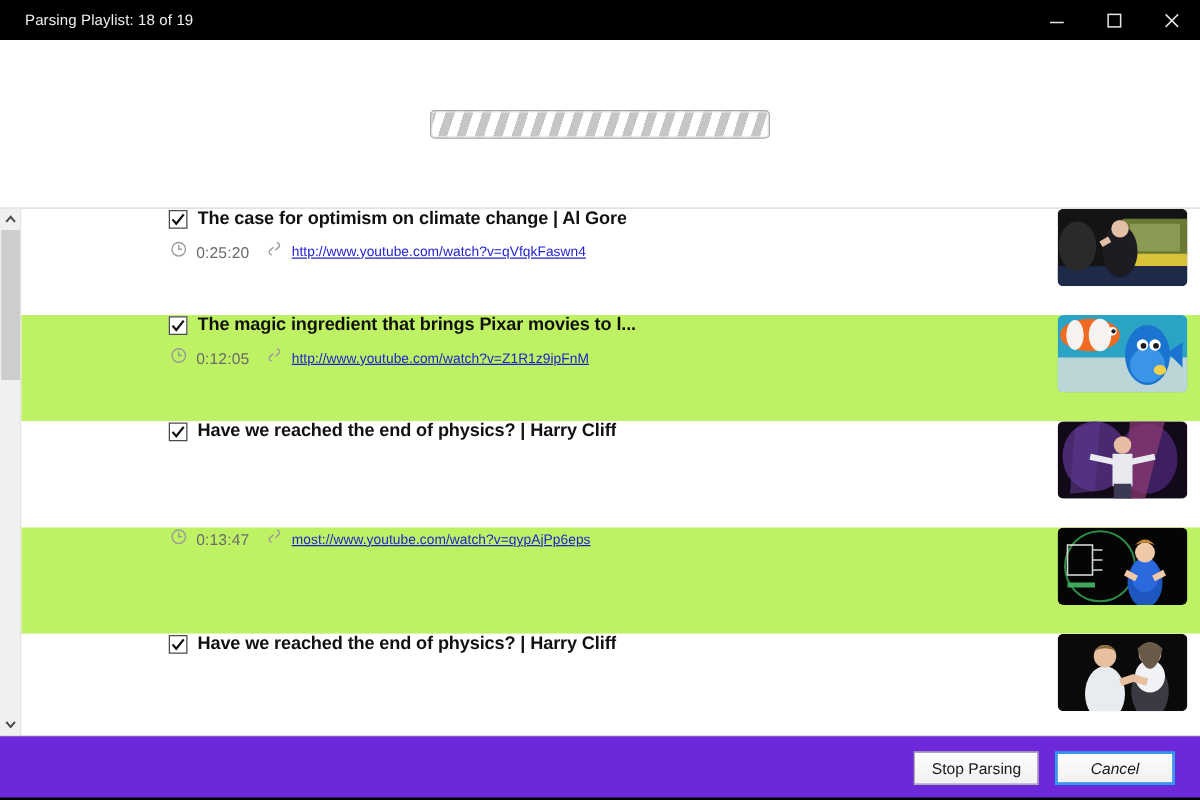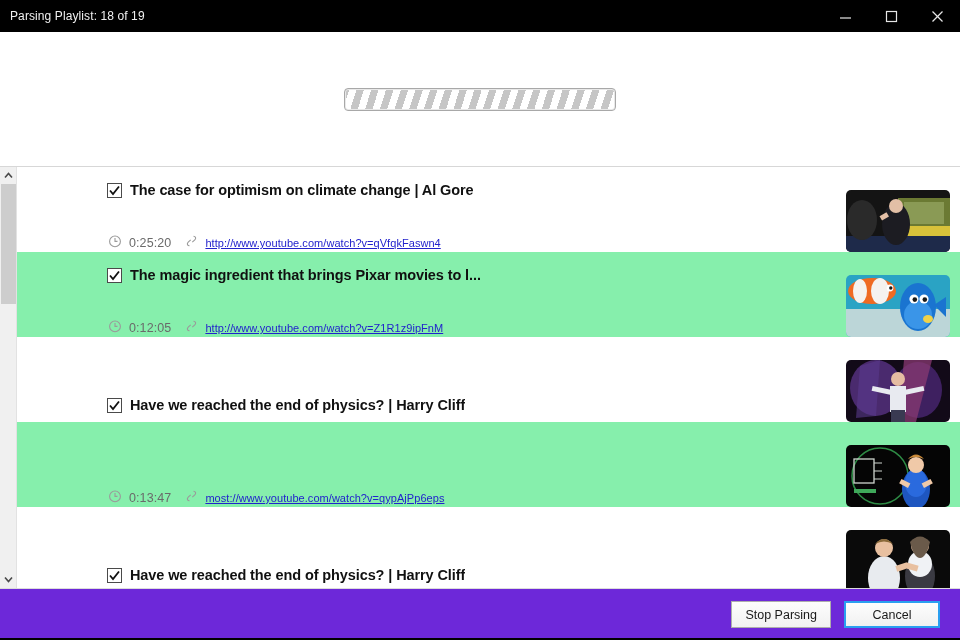--- a/index.html
+++ b/index.html
@@ -18,21 +18,21 @@
   
   .titlebar {
     height: 32px;
     background: #000000;
     display: flex; align-items: center;
     flex: 0 0 32px;
   }
   .titlebar-text {
     color: #f0f0f0;
     font-size: 12px;
-    padding-left: 10px;
+    padding-left: 20px;
     letter-spacing: .1px;
     white-space: nowrap;
   }
   .titlebar-spacer { flex: 1 1 auto; }
   .wbtn {
     width: 46px; height: 32px;
     display: flex; align-items: center; justify-content: center;
   }
   .wbtn svg { display: block; }
 
@@ -87,26 +87,26 @@
     background: #cdcdcd;
   }
 
   .rows {
     flex: 1 1 auto;
     overflow: hidden;
     position: relative;
   }
   .row {
     height: 85px;
-    display: flex; align-items: flex-end;
-    padding-left: 90px;
+    display: flex; align-items: flex-start;
+    padding-left: 118px;
     padding-right: 10px;
     position: relative;
   }
-  .row.alt { background: #86efac; }
+  .row.alt { background: #bef264; }
   .row.white { background: #ffffff; }
 
   .row-main { flex: 1 1 auto; min-width: 0; }
 
   .row-title-line {
     display: flex; align-items: center;
     gap: 8px;
     margin-bottom: 9px;
   }
   .checkbox {
@@ -122,21 +122,20 @@
     color: #111111;
     white-space: nowrap;
     overflow: hidden;
     text-overflow: ellipsis;
     letter-spacing: -.1px;
   }
   .row-meta-line {
     display: flex; align-items: center;
     gap: 7px;
     padding-left: 1px;
-    margin-top: 36px;
   }
   .clock-icon, .link-icon { flex: 0 0 auto; display: block; }
   .duration {
     font-size: 12.5px;
     color: #6a6a6a;
     letter-spacing: .1px;
     margin-right: 7px;
   }
   .row-url {
     font-size: 11px;
@@ -170,20 +169,21 @@
     padding: 0 13px;
     font-size: 12.5px;
     color: #1a1a1a;
     background: linear-gradient(#fdfdfd, #f1f1f1);
     border: 1px solid #adadad;
     display: flex; align-items: center; justify-content: center;
     white-space: nowrap;
   }
   .btn.focused {
     border: 2px solid #2a9ff0;
+    font-style: italic;
   }
   .bottom-strip {
     position: absolute; left: 0; bottom: 0;
     width: 960px; height: 2px;
     background: #000000;
   }
 </style>
 </head>
 <body>
 

